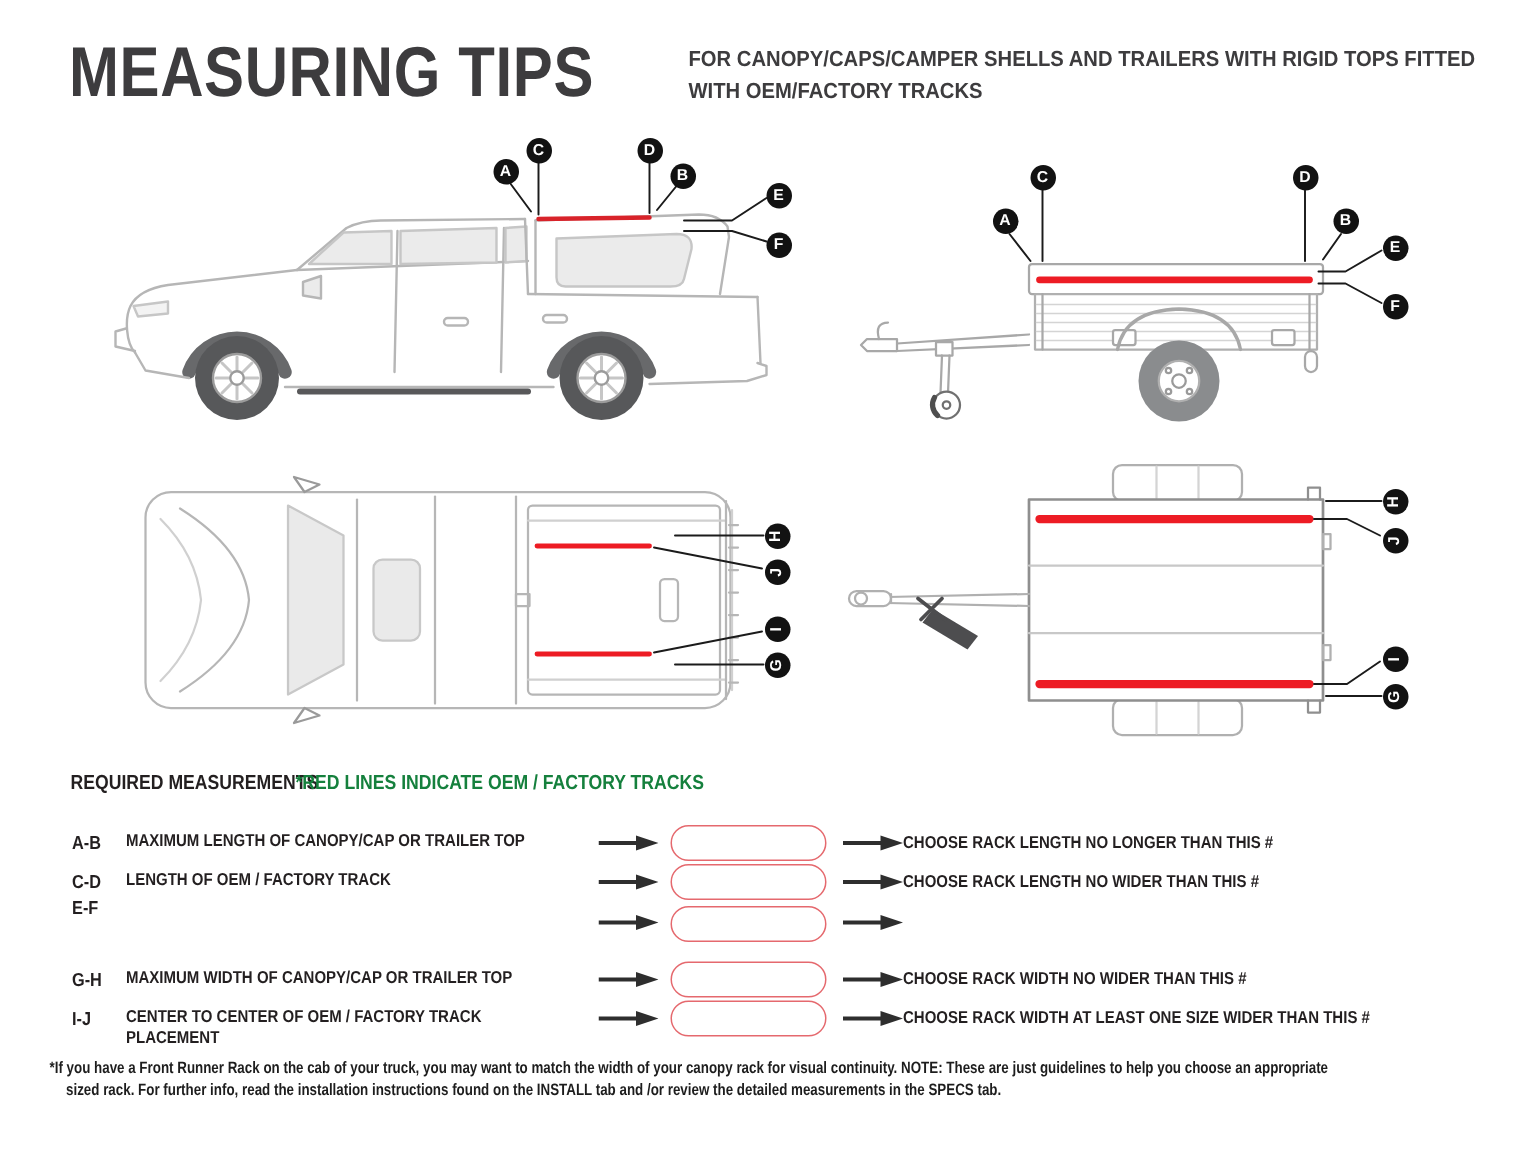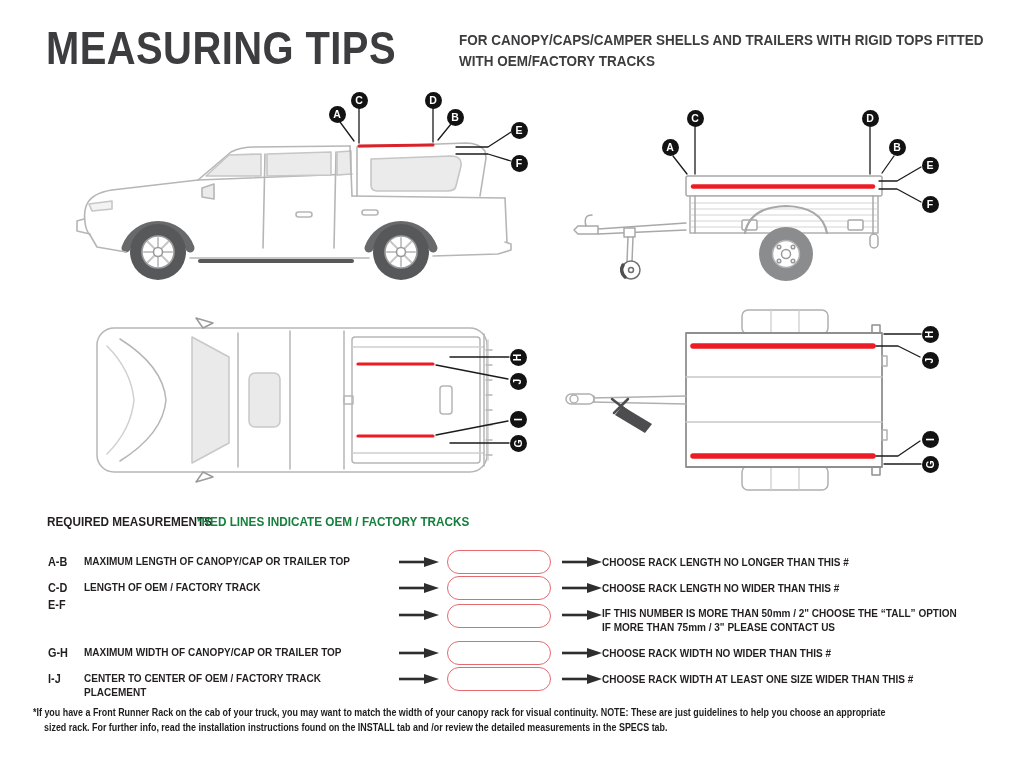--- a/index.html
+++ b/index.html
@@ -326,22 +326,20 @@
     <div class="abs code" style="top:0"><span class="cond">E-F</span></div>
     <svg class="abs arw al" style="top:11px" viewBox="0 0 40 12">
         <line x1="0" y1="6" x2="27" y2="6" stroke="#2e2e2e" stroke-width="2.6"></line>
         <polygon points="25,1 40,6 25,11" fill="#2e2e2e"></polygon>
       </svg>
     <div class="abs pill" style="top:5.5px"></div>
     <svg class="abs arw ar" style="top:11px" viewBox="0 0 40 12">
         <line x1="0" y1="6" x2="27" y2="6" stroke="#2e2e2e" stroke-width="2.6"></line>
         <polygon points="25,1 40,6 25,11" fill="#2e2e2e"></polygon>
       </svg>
-    <div class="abs result" style="top:8px"><span class="cond">IF THIS NUMBER IS MORE THAN 50mm / 2" CHOOSE THE “TALL” OPTION
-IF MORE THAN 75mm / 3" PLEASE CONTACT US</span></div>
   </div>
 
   <div class="abs mrow" style="top:666px;height:30px">
     <div class="abs code" style="top:6px"><span class="cond">I-J</span></div>
     <div class="abs desc" style="top:6px"><span class="cond">CENTER TO CENTER OF OEM / FACTORY TRACK PLACEMENT</span></div>
     <svg class="abs arw al" style="top:7px" viewBox="0 0 40 12">
         <line x1="0" y1="6" x2="27" y2="6" stroke="#2e2e2e" stroke-width="2.6"></line>
         <polygon points="25,1 40,6 25,11" fill="#2e2e2e"></polygon>
       </svg>
     <div class="abs pill" style="top:1px"></div>

